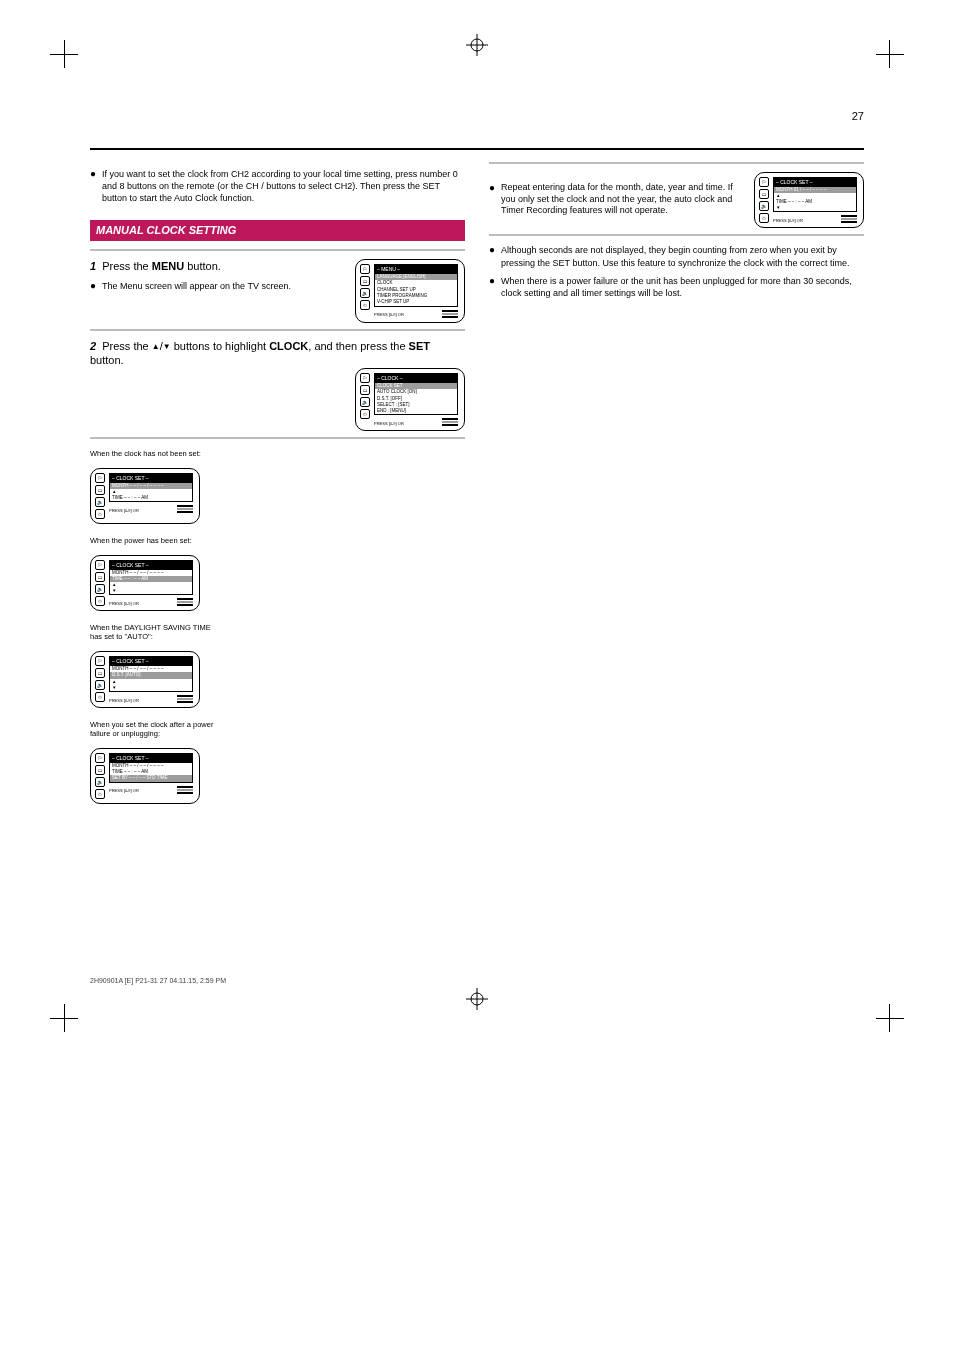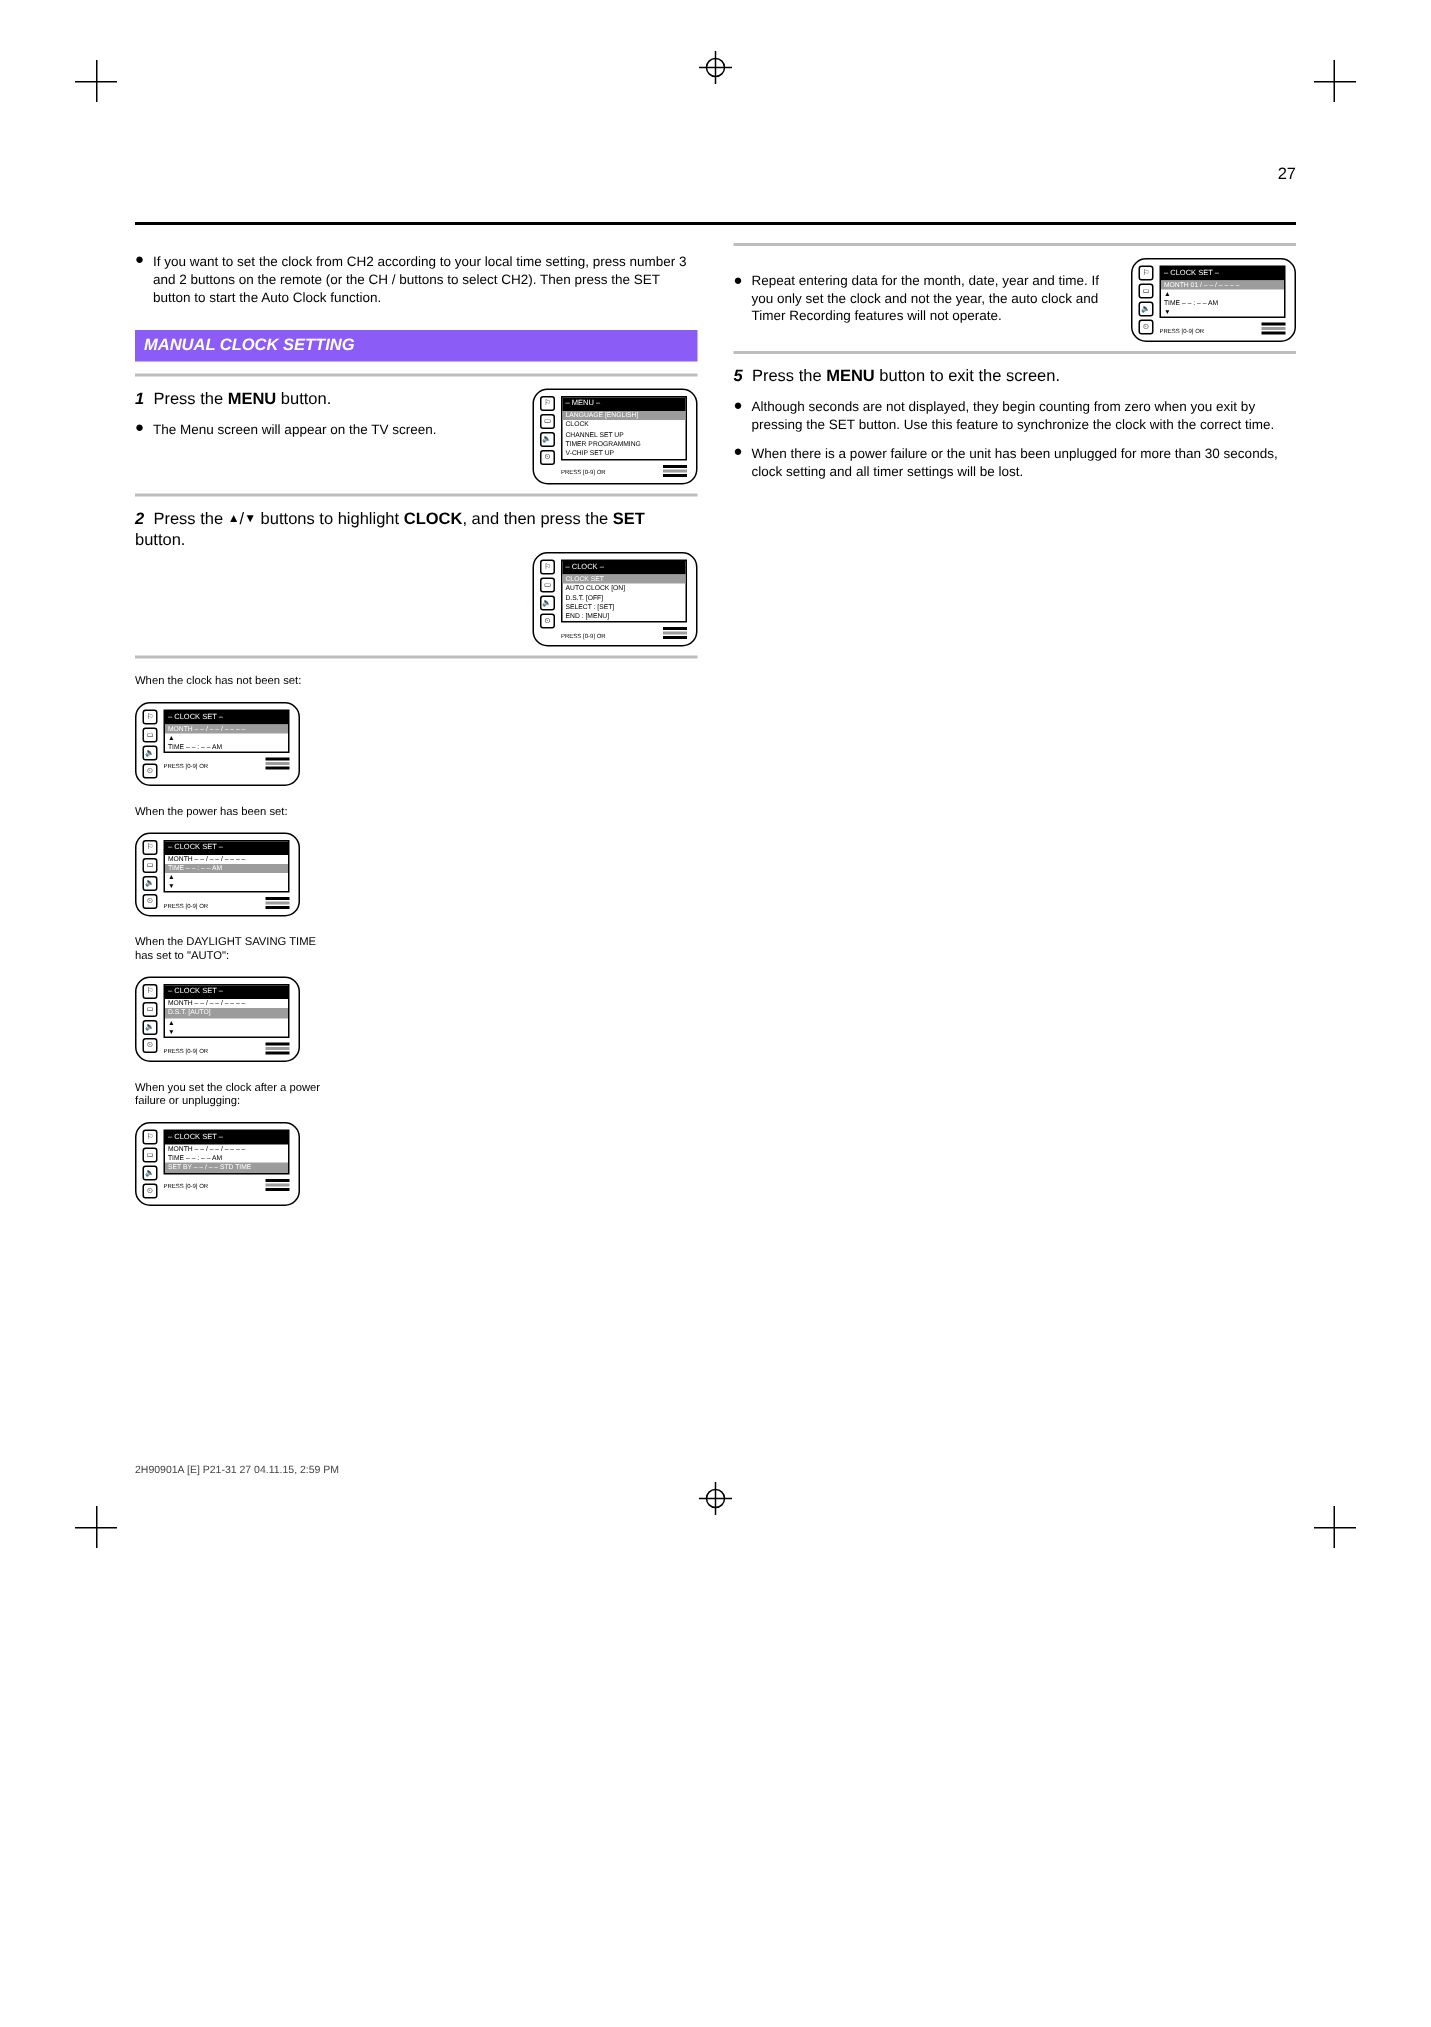--- a/index.html
+++ b/index.html
@@ -55,21 +55,21 @@
   }
   .note {
     display: flex;
     gap: 6px;
     margin-top: 6px;
     font-size: 9px;
   }
   .note .dot { font-size: 10px; line-height: 1.1; }
   .note .txt { flex:1; }
   .band-title {
-    background: #8b5cf6;
+    background: #be185d;
     color: #fff;
     font-weight: bold;
     font-style: italic;
     font-size: 11px;
     padding: 3px 6px;
     margin: 16px 0 8px 0;
   }
   .step {
     margin: 8px 0 4px 0;
   }
@@ -193,21 +193,21 @@
 
   <div style="height:40px"></div>
   <div class="hr-thick"></div>
 
   <div class="columns">
 
     <div class="col">
       <div style="height:6px"></div>
       <div class="note">
         <div class="dot">●</div>
-        <div class="txt">If you want to set the clock from CH2 according to your local time setting, press number 3 and 2 buttons on the remote (or the CH / buttons to select CH2). Then press the SET button to start the Auto Clock function.</div>
+        <div class="txt">If you want to set the clock from CH2 according to your local time setting, press number 0 and 8 buttons on the remote (or the CH / buttons to select CH2). Then press the SET button to start the Auto Clock function.</div>
       </div>
 
       <div class="band-title">MANUAL CLOCK SETTING</div>
 
       <div class="step-sep"></div>
       <div class="step">
         <div class="step-body">
           <div style="flex:1">
             <div class="step-head">
               <span class="num">1</span>&nbsp;
@@ -490,24 +490,20 @@
                     </div>
                 </div>
               </div>
             </div>
           </div>
         </div>
       </div>
 
       <div class="sep-line"></div>
       <div class="step">
-        <div class="step-head">
-          <span class="num">5</span>&nbsp;
-          <span>Press the </span><span class="bold">MENU</span><span> button to exit the screen.</span>
-        </div>
         <div class="note">
           <div class="dot">●</div>
           <div class="txt">Although seconds are not displayed, they begin counting from zero when you exit by pressing the SET button. Use this feature to synchronize the clock with the correct time.</div>
         </div>
         <div class="note">
           <div class="dot">●</div>
           <div class="txt">When there is a power failure or the unit has been unplugged for more than 30 seconds, clock setting and all timer settings will be lost.</div>
         </div>
       </div>
     </div>

